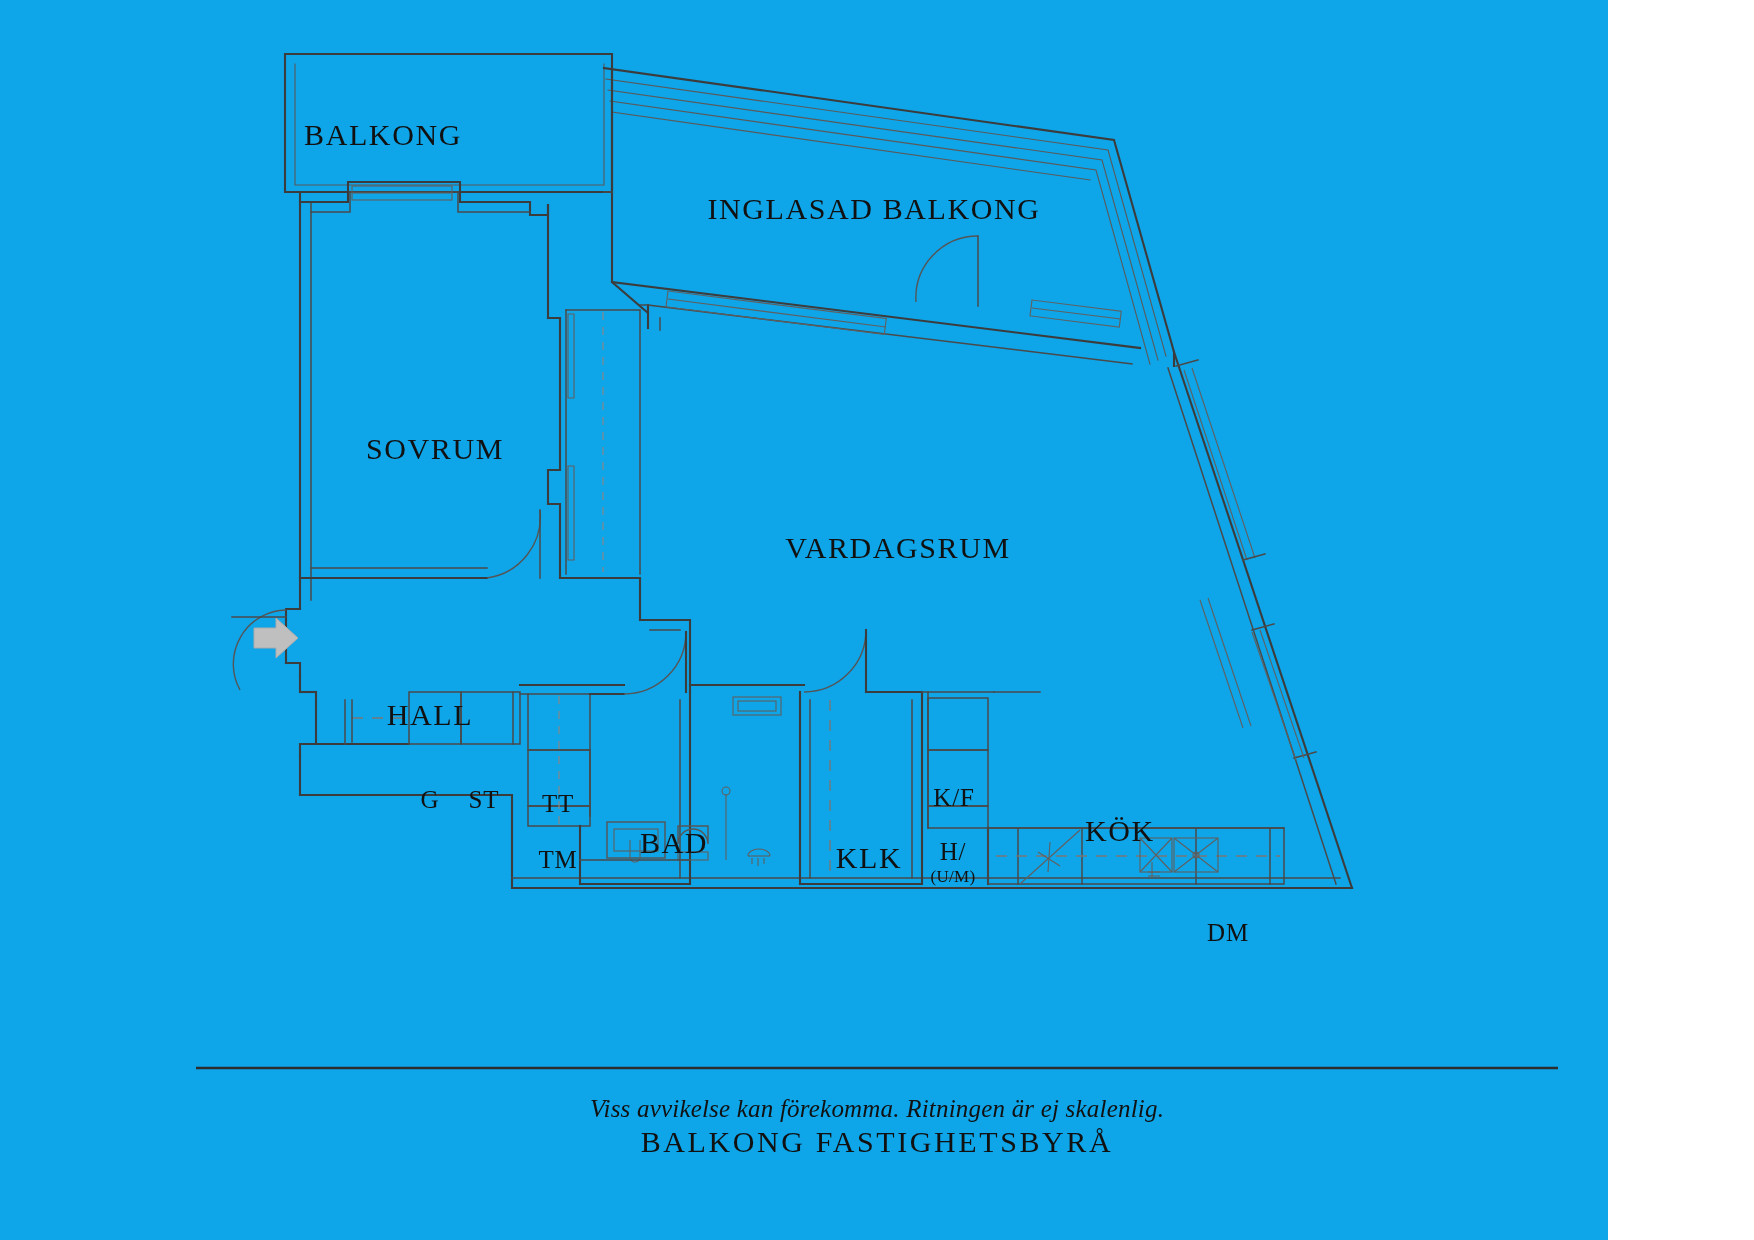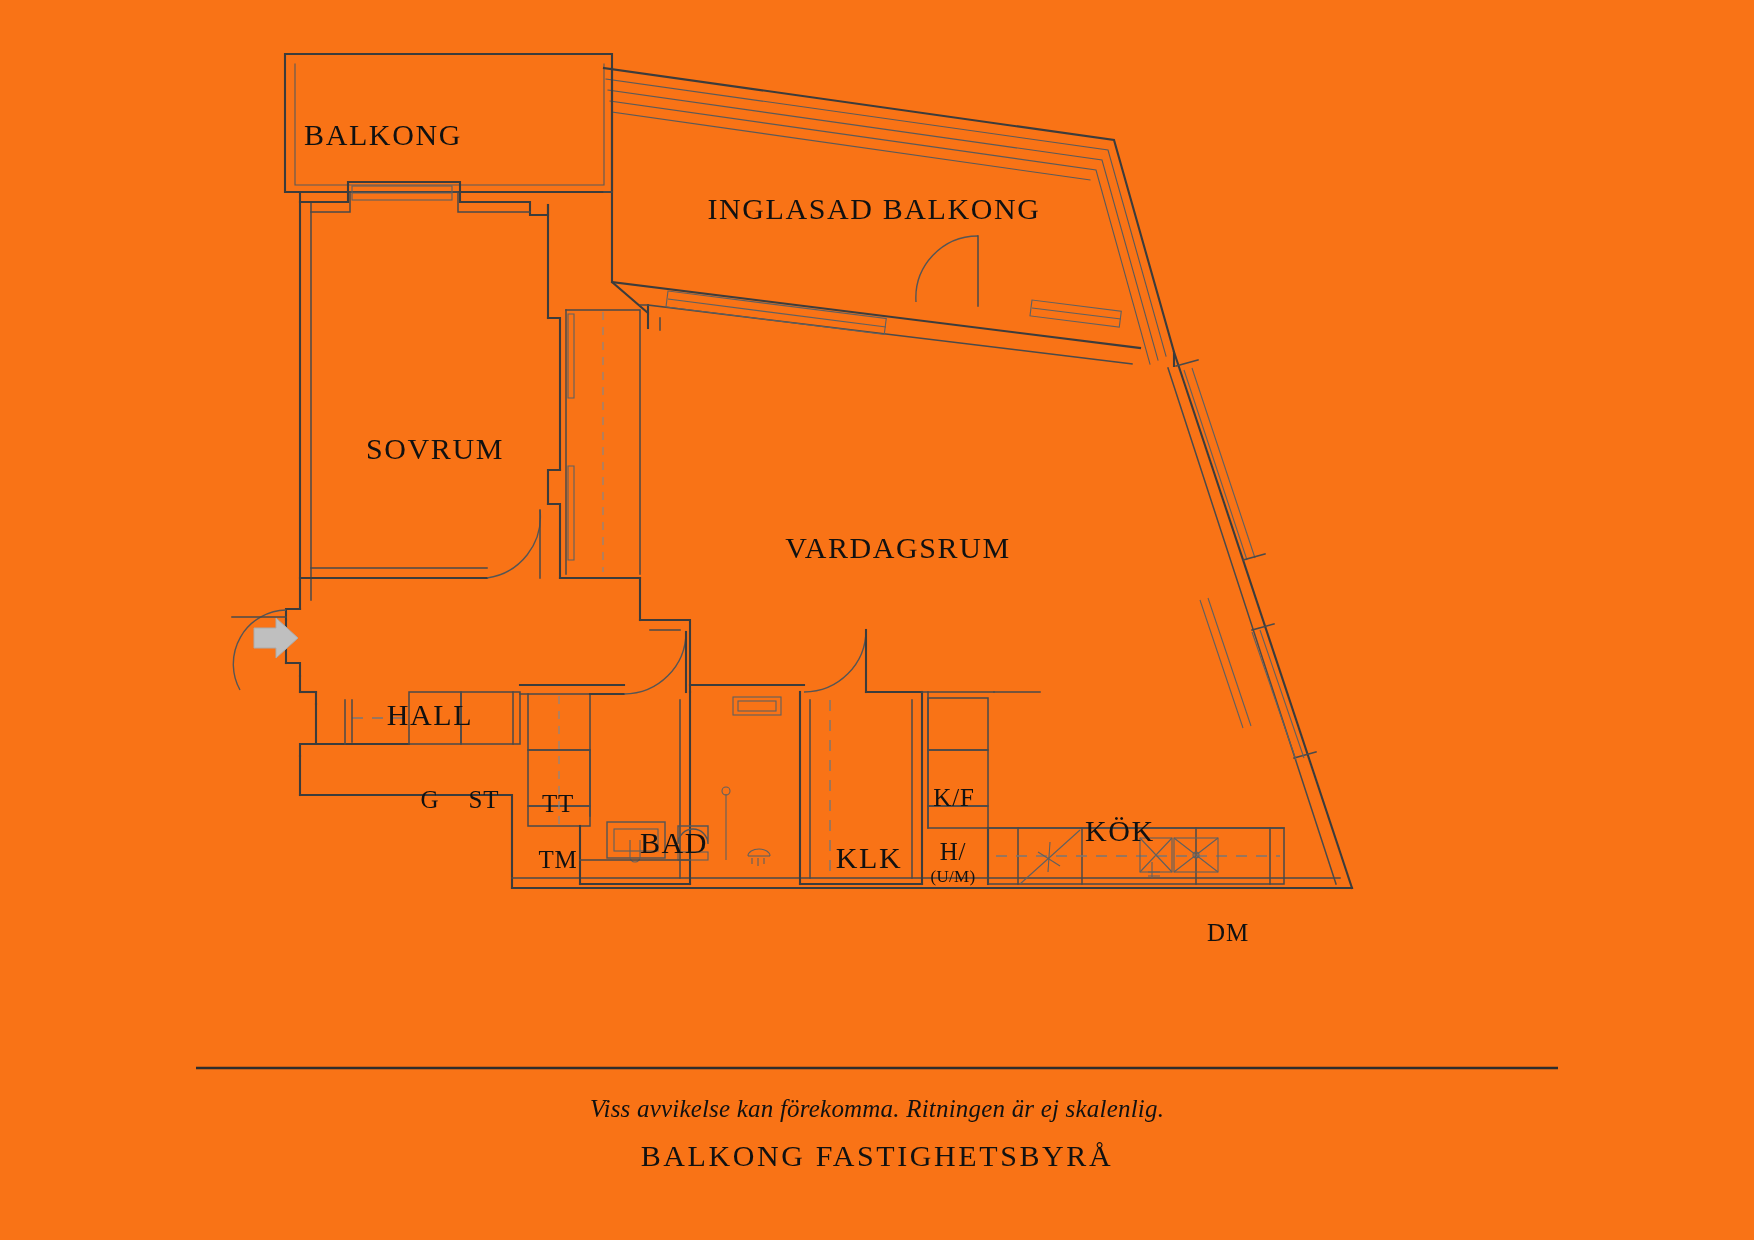--- a/index.html
+++ b/index.html
@@ -9,23 +9,23 @@
   }
   body {
     width: 1754px;
     height: 1240px;
     font-family: "Liberation Serif", "DejaVu Serif", serif;
     color: #111111;
     overflow: hidden;
   }
   #plan-root {
     position: relative;
-    width: 1754px;
+    width: 1608px;
     height: 1240px;
-    background: #f97316;
+    background: #0ea5e9;
   }
   #floorplan-svg {
     position: absolute;
     top: 0;
     left: 0;
     width: 1754px;
     height: 1240px;
     display: block;
   }
   .wall {
@@ -117,21 +117,21 @@
     top: 1095px;
     width: 1754px;
     text-align: center;
   }
   .footer-note {
     font-family: "Liberation Serif", "DejaVu Serif", serif;
     font-style: italic;
     font-size: 25px;
     color: #111111;
     letter-spacing: 0.2px;
-    margin: 0 0 16px 0;
+    margin: 0 0 2px 0;
     white-space: nowrap;
   }
   .footer-brand {
     font-family: "Liberation Serif", "DejaVu Serif", serif;
     font-size: 30px;
     color: #111111;
     letter-spacing: 2.6px;
     margin: 0;
     white-space: nowrap;
   }

